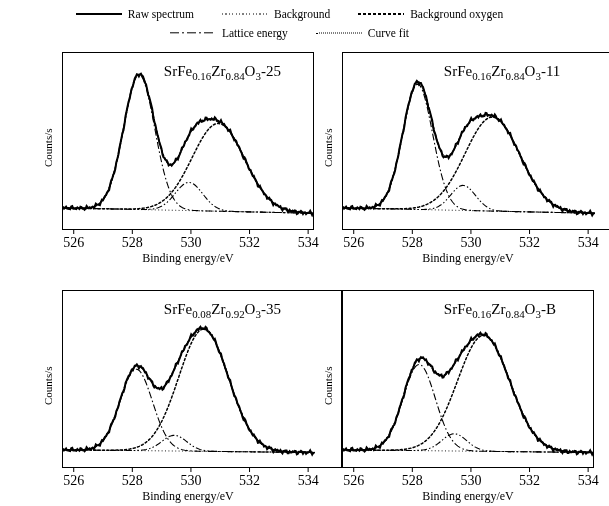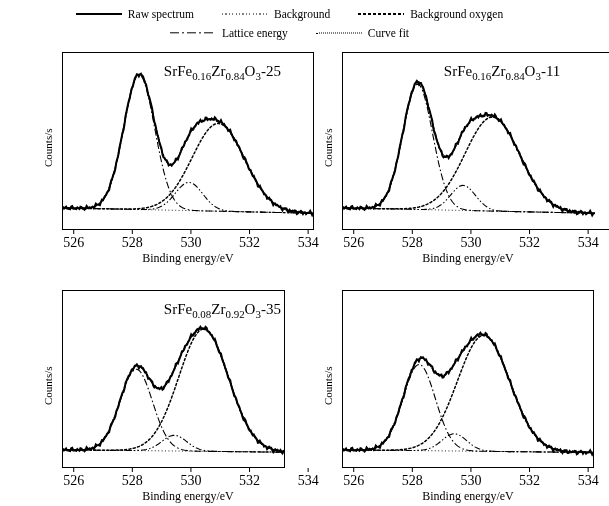--- a/index.html
+++ b/index.html
@@ -189,21 +189,21 @@
           <line x1="11.720930232557441" x2="11.720930232557441" y1="0" y2="4" stroke="#000" stroke-width="1"></line>
           <line x1="70.32558139534798" x2="70.32558139534798" y1="0" y2="4" stroke="#000" stroke-width="1"></line>
           <line x1="128.93023255813853" x2="128.93023255813853" y1="0" y2="4" stroke="#000" stroke-width="1"></line>
           <line x1="187.5348837209291" x2="187.5348837209291" y1="0" y2="4" stroke="#000" stroke-width="1"></line>
           <line x1="246.1395348837196" x2="246.1395348837196" y1="0" y2="4" stroke="#000" stroke-width="1"></line>
         </svg>
         <div class="xlabel" style="left: 32px; width: 252px; top: 199px; text-align: center;">Binding energy/eV</div>
       </div>
       <div class="panel" style="left: 30px; top: 290px; width: 312px; height: 238px;">
         <div class="ylabel" style="left: 12px; top: 115px;">Counts/s</div>
-        <div class="plotbox" style="left: 32px; top: 0px; width: 223px; height: 178px;">
+        <div class="plotbox" style="left: 32px; top: 0px; width: 280px; height: 178px;">
           <svg width="252" height="178" viewBox="0 0 252 178">
             <path d="M0.00 158.81 L3.52 158.85 L7.03 158.89 L10.55 158.92 L14.07 158.96 L17.58 159.00 L21.10 159.04 L24.61 159.07 L28.13 159.11 L31.65 159.15 L35.16 159.19 L38.68 159.23 L42.20 159.26 L45.71 159.30 L49.23 159.34 L52.74 159.38 L56.26 159.41 L59.78 159.45 L63.29 159.49 L66.81 159.53 L70.33 159.56 L73.84 159.60 L77.36 159.64 L80.87 159.68 L84.39 159.71 L87.91 159.75 L91.42 159.79 L94.94 159.83 L98.46 159.86 L101.97 159.90 L105.49 159.94 L109.00 159.98 L112.52 160.01 L116.04 160.05 L119.55 160.09 L123.07 160.13 L126.59 160.16 L130.10 160.20 L133.62 160.24 L137.13 160.28 L140.65 160.32 L144.17 160.35 L147.68 160.39 L151.20 160.43 L154.72 160.47 L158.23 160.50 L161.75 160.54 L165.27 160.58 L168.78 160.62 L172.30 160.65 L175.81 160.69 L179.33 160.73 L182.85 160.77 L186.36 160.80 L189.88 160.84 L193.40 160.88 L196.91 160.92 L200.43 160.95 L203.94 160.99 L207.46 161.03 L210.98 161.07 L214.49 161.10 L218.01 161.14 L221.53 161.18 L225.04 161.22 L228.56 161.26 L232.07 161.29 L235.59 161.33 L239.11 161.37 L242.62 161.41 L246.14 161.44 L249.66 161.48 " fill="none" stroke="#000" stroke-width="0.9" stroke-dasharray="1,2.4"></path>
             <path d="M0.00 158.81 L1.17 158.82 L2.34 158.83 L3.52 158.84 L4.69 158.85 L5.86 158.86 L7.03 158.87 L8.20 158.87 L9.38 158.88 L10.55 158.88 L11.72 158.88 L12.89 158.87 L14.07 158.86 L15.24 158.84 L16.41 158.82 L17.58 158.78 L18.75 158.73 L19.93 158.67 L21.10 158.59 L22.27 158.48 L23.44 158.35 L24.61 158.19 L25.79 157.99 L26.96 157.74 L28.13 157.45 L29.30 157.09 L30.47 156.67 L31.65 156.17 L32.82 155.58 L33.99 154.89 L35.16 154.10 L36.33 153.18 L37.51 152.13 L38.68 150.93 L39.85 149.58 L41.02 148.06 L42.20 146.37 L43.37 144.50 L44.54 142.44 L45.71 140.19 L46.88 137.75 L48.06 135.12 L49.23 132.31 L50.40 129.33 L51.57 126.19 L52.74 122.92 L53.92 119.53 L55.09 116.05 L56.26 112.51 L57.43 108.94 L58.60 105.39 L59.78 101.89 L60.95 98.48 L62.12 95.20 L63.29 92.11 L64.47 89.23 L65.64 86.61 L66.81 84.29 L67.98 82.30 L69.15 80.68 L70.33 79.44 L71.50 78.60 L72.67 78.19 L73.84 78.20 L75.01 78.64 L76.19 79.50 L77.36 80.76 L78.53 82.41 L79.70 84.43 L80.87 86.77 L82.05 89.42 L83.22 92.32 L84.39 95.44 L85.56 98.74 L86.73 102.18 L87.91 105.70 L89.08 109.28 L90.25 112.87 L91.42 116.44 L92.60 119.94 L93.77 123.36 L94.94 126.66 L96.11 129.82 L97.28 132.82 L98.46 135.66 L99.63 138.31 L100.80 140.78 L101.97 143.05 L103.14 145.14 L104.32 147.03 L105.49 148.75 L106.66 150.29 L107.83 151.67 L109.00 152.89 L110.18 153.97 L111.35 154.91 L112.52 155.73 L113.69 156.45 L114.87 157.06 L116.04 157.59 L117.21 158.03 L118.38 158.41 L119.55 158.73 L120.73 159.00 L121.90 159.23 L123.07 159.42 L124.24 159.57 L125.41 159.70 L126.59 159.81 L127.76 159.90 L128.93 159.97 L130.10 160.03 L131.27 160.08 L132.45 160.13 L133.62 160.16 L134.79 160.19 L135.96 160.22 L137.13 160.24 L138.31 160.27 L139.48 160.28 L140.65 160.30 L141.82 160.32 L143.00 160.33 L144.17 160.35 L145.34 160.36 L146.51 160.38 L147.68 160.39 L148.86 160.40 L150.03 160.41 L151.20 160.43 L152.37 160.44 L153.54 160.45 L154.72 160.47 L155.89 160.48 L157.06 160.49 L158.23 160.50 L159.40 160.52 L160.58 160.53 L161.75 160.54 L162.92 160.55 L164.09 160.57 L165.27 160.58 L166.44 160.59 L167.61 160.60 L168.78 160.62 L169.95 160.63 L171.13 160.64 L172.30 160.65 L173.47 160.67 L174.64 160.68 L175.81 160.69 L176.99 160.70 L178.16 160.72 L179.33 160.73 L180.50 160.74 L181.67 160.75 L182.85 160.77 L184.02 160.78 L185.19 160.79 L186.36 160.80 L187.53 160.82 L188.71 160.83 L189.88 160.84 L191.05 160.85 L192.22 160.87 L193.40 160.88 L194.57 160.89 L195.74 160.90 L196.91 160.92 L198.08 160.93 L199.26 160.94 L200.43 160.95 L201.60 160.97 L202.77 160.98 L203.94 160.99 L205.12 161.00 L206.29 161.02 L207.46 161.03 L208.63 161.04 L209.80 161.05 L210.98 161.07 L212.15 161.08 L213.32 161.09 L214.49 161.10 L215.67 161.12 L216.84 161.13 L218.01 161.14 L219.18 161.15 L220.35 161.17 L221.53 161.18 L222.70 161.19 L223.87 161.21 L225.04 161.22 L226.21 161.23 L227.39 161.24 L228.56 161.26 L229.73 161.27 L230.90 161.28 L232.07 161.29 L233.25 161.31 L234.42 161.32 L235.59 161.33 L236.76 161.34 L237.93 161.36 L239.11 161.37 L240.28 161.38 L241.45 161.39 L242.62 161.41 L243.80 161.42 L244.97 161.43 L246.14 161.44 L247.31 161.46 L248.48 161.47 L249.66 161.48 L250.83 161.49 L252.00 161.51 " fill="none" stroke="#000" stroke-width="1.1" stroke-dasharray="7,2.5,1.6,2.5"></path>
             <path d="M0.00 158.81 L1.17 158.82 L2.34 158.84 L3.52 158.85 L4.69 158.86 L5.86 158.87 L7.03 158.89 L8.20 158.90 L9.38 158.91 L10.55 158.92 L11.72 158.94 L12.89 158.95 L14.07 158.96 L15.24 158.97 L16.41 158.99 L17.58 159.00 L18.75 159.01 L19.93 159.02 L21.10 159.04 L22.27 159.05 L23.44 159.06 L24.61 159.07 L25.79 159.09 L26.96 159.10 L28.13 159.11 L29.30 159.12 L30.47 159.14 L31.65 159.15 L32.82 159.16 L33.99 159.18 L35.16 159.19 L36.33 159.20 L37.51 159.21 L38.68 159.23 L39.85 159.24 L41.02 159.25 L42.20 159.26 L43.37 159.28 L44.54 159.29 L45.71 159.30 L46.88 159.31 L48.06 159.33 L49.23 159.34 L50.40 159.35 L51.57 159.36 L52.74 159.38 L53.92 159.39 L55.09 159.40 L56.26 159.41 L57.43 159.42 L58.60 159.44 L59.78 159.45 L60.95 159.46 L62.12 159.47 L63.29 159.48 L64.47 159.49 L65.64 159.49 L66.81 159.50 L67.98 159.50 L69.15 159.50 L70.33 159.50 L71.50 159.48 L72.67 159.46 L73.84 159.43 L75.01 159.39 L76.19 159.34 L77.36 159.26 L78.53 159.17 L79.70 159.05 L80.87 158.90 L82.05 158.71 L83.22 158.48 L84.39 158.22 L85.56 157.90 L86.73 157.52 L87.91 157.10 L89.08 156.61 L90.25 156.06 L91.42 155.44 L92.60 154.77 L93.77 154.04 L94.94 153.26 L96.11 152.44 L97.28 151.58 L98.46 150.71 L99.63 149.82 L100.80 148.95 L101.97 148.11 L103.14 147.31 L104.32 146.57 L105.49 145.92 L106.66 145.36 L107.83 144.91 L109.00 144.59 L110.18 144.39 L111.35 144.34 L112.52 144.42 L113.69 144.64 L114.87 144.99 L116.04 145.46 L117.21 146.05 L118.38 146.73 L119.55 147.49 L120.73 148.31 L121.90 149.18 L123.07 150.08 L124.24 150.98 L125.41 151.88 L126.59 152.76 L127.76 153.61 L128.93 154.42 L130.10 155.17 L131.27 155.87 L132.45 156.51 L133.62 157.08 L134.79 157.60 L135.96 158.05 L137.13 158.45 L138.31 158.79 L139.48 159.09 L140.65 159.34 L141.82 159.55 L143.00 159.72 L144.17 159.87 L145.34 159.99 L146.51 160.09 L147.68 160.17 L148.86 160.24 L150.03 160.29 L151.20 160.34 L152.37 160.37 L153.54 160.40 L154.72 160.43 L155.89 160.45 L157.06 160.47 L158.23 160.49 L159.40 160.51 L160.58 160.52 L161.75 160.54 L162.92 160.55 L164.09 160.56 L165.27 160.58 L166.44 160.59 L167.61 160.60 L168.78 160.62 L169.95 160.63 L171.13 160.64 L172.30 160.65 L173.47 160.67 L174.64 160.68 L175.81 160.69 L176.99 160.70 L178.16 160.72 L179.33 160.73 L180.50 160.74 L181.67 160.75 L182.85 160.77 L184.02 160.78 L185.19 160.79 L186.36 160.80 L187.53 160.82 L188.71 160.83 L189.88 160.84 L191.05 160.85 L192.22 160.87 L193.40 160.88 L194.57 160.89 L195.74 160.90 L196.91 160.92 L198.08 160.93 L199.26 160.94 L200.43 160.95 L201.60 160.97 L202.77 160.98 L203.94 160.99 L205.12 161.00 L206.29 161.02 L207.46 161.03 L208.63 161.04 L209.80 161.05 L210.98 161.07 L212.15 161.08 L213.32 161.09 L214.49 161.10 L215.67 161.12 L216.84 161.13 L218.01 161.14 L219.18 161.15 L220.35 161.17 L221.53 161.18 L222.70 161.19 L223.87 161.21 L225.04 161.22 L226.21 161.23 L227.39 161.24 L228.56 161.26 L229.73 161.27 L230.90 161.28 L232.07 161.29 L233.25 161.31 L234.42 161.32 L235.59 161.33 L236.76 161.34 L237.93 161.36 L239.11 161.37 L240.28 161.38 L241.45 161.39 L242.62 161.41 L243.80 161.42 L244.97 161.43 L246.14 161.44 L247.31 161.46 L248.48 161.47 L249.66 161.48 L250.83 161.49 L252.00 161.51 " fill="none" stroke="#000" stroke-width="1.1" stroke-dasharray="6,2.2,1.5,2.2,1.5,2.2"></path>
             <path d="M0.00 158.81 L1.17 158.82 L2.34 158.84 L3.52 158.85 L4.69 158.86 L5.86 158.87 L7.03 158.89 L8.20 158.90 L9.38 158.91 L10.55 158.92 L11.72 158.94 L12.89 158.95 L14.07 158.96 L15.24 158.97 L16.41 158.99 L17.58 159.00 L18.75 159.01 L19.93 159.02 L21.10 159.04 L22.27 159.05 L23.44 159.06 L24.61 159.07 L25.79 159.08 L26.96 159.10 L28.13 159.11 L29.30 159.12 L30.47 159.13 L31.65 159.14 L32.82 159.15 L33.99 159.16 L35.16 159.17 L36.33 159.18 L37.51 159.19 L38.68 159.20 L39.85 159.20 L41.02 159.21 L42.20 159.21 L43.37 159.22 L44.54 159.22 L45.71 159.22 L46.88 159.21 L48.06 159.20 L49.23 159.19 L50.40 159.18 L51.57 159.16 L52.74 159.14 L53.92 159.11 L55.09 159.07 L56.26 159.02 L57.43 158.97 L58.60 158.90 L59.78 158.83 L60.95 158.74 L62.12 158.63 L63.29 158.51 L64.47 158.37 L65.64 158.21 L66.81 158.03 L67.98 157.82 L69.15 157.58 L70.33 157.31 L71.50 157.00 L72.67 156.66 L73.84 156.27 L75.01 155.84 L76.19 155.36 L77.36 154.82 L78.53 154.23 L79.70 153.57 L80.87 152.85 L82.05 152.05 L83.22 151.18 L84.39 150.22 L85.56 149.18 L86.73 148.05 L87.91 146.82 L89.08 145.49 L90.25 144.06 L91.42 142.52 L92.60 140.86 L93.77 139.09 L94.94 137.21 L96.11 135.21 L97.28 133.08 L98.46 130.84 L99.63 128.47 L100.80 125.99 L101.97 123.39 L103.14 120.67 L104.32 117.84 L105.49 114.91 L106.66 111.87 L107.83 108.75 L109.00 105.54 L110.18 102.26 L111.35 98.91 L112.52 95.51 L113.69 92.07 L114.87 88.61 L116.04 85.13 L117.21 81.66 L118.38 78.21 L119.55 74.79 L120.73 71.43 L121.90 68.13 L123.07 64.93 L124.24 61.83 L125.41 58.85 L126.59 56.02 L127.76 53.34 L128.93 50.84 L130.10 48.52 L131.27 46.41 L132.45 44.51 L133.62 42.84 L134.79 41.41 L135.96 40.23 L137.13 39.31 L138.31 38.65 L139.48 38.26 L140.65 38.14 L141.82 38.28 L143.00 38.70 L144.17 39.39 L145.34 40.34 L146.51 41.54 L147.68 42.99 L148.86 44.69 L150.03 46.61 L151.20 48.75 L152.37 51.09 L153.54 53.62 L154.72 56.32 L155.89 59.18 L157.06 62.18 L158.23 65.31 L159.40 68.53 L160.58 71.85 L161.75 75.24 L162.92 78.68 L164.09 82.16 L165.27 85.66 L166.44 89.16 L167.61 92.65 L168.78 96.11 L169.95 99.54 L171.13 102.91 L172.30 106.22 L173.47 109.45 L174.64 112.60 L175.81 115.66 L176.99 118.62 L178.16 121.47 L179.33 124.21 L180.50 126.84 L181.67 129.35 L182.85 131.74 L184.02 134.01 L185.19 136.16 L186.36 138.19 L187.53 140.10 L188.71 141.89 L189.88 143.57 L191.05 145.13 L192.22 146.59 L193.40 147.95 L194.57 149.20 L195.74 150.36 L196.91 151.43 L198.08 152.41 L199.26 153.31 L200.43 154.13 L201.60 154.88 L202.77 155.56 L203.94 156.18 L205.12 156.74 L206.29 157.25 L207.46 157.70 L208.63 158.11 L209.80 158.48 L210.98 158.81 L212.15 159.11 L213.32 159.37 L214.49 159.61 L215.67 159.82 L216.84 160.00 L218.01 160.17 L219.18 160.31 L220.35 160.44 L221.53 160.56 L222.70 160.66 L223.87 160.75 L225.04 160.83 L226.21 160.90 L227.39 160.96 L228.56 161.02 L229.73 161.07 L230.90 161.11 L232.07 161.15 L233.25 161.18 L234.42 161.22 L235.59 161.25 L236.76 161.27 L237.93 161.30 L239.11 161.32 L240.28 161.34 L241.45 161.36 L242.62 161.38 L243.80 161.40 L244.97 161.41 L246.14 161.43 L247.31 161.44 L248.48 161.46 L249.66 161.47 L250.83 161.49 L252.00 161.50 " fill="none" stroke="#000" stroke-width="1.5" stroke-dasharray="2,2.4" stroke-linecap="round"></path>
             <path d="M0.00 158.81 L1.17 158.82 L2.34 158.83 L3.52 158.84 L4.69 158.85 L5.86 158.86 L7.03 158.87 L8.20 158.87 L9.38 158.88 L10.55 158.88 L11.72 158.88 L12.89 158.87 L14.07 158.86 L15.24 158.84 L16.41 158.82 L17.58 158.78 L18.75 158.73 L19.93 158.67 L21.10 158.59 L22.27 158.48 L23.44 158.35 L24.61 158.19 L25.79 157.99 L26.96 157.74 L28.13 157.44 L29.30 157.09 L30.47 156.66 L31.65 156.16 L32.82 155.57 L33.99 154.88 L35.16 154.08 L36.33 153.16 L37.51 152.10 L38.68 150.90 L39.85 149.54 L41.02 148.02 L42.20 146.32 L43.37 144.44 L44.54 142.37 L45.71 140.10 L46.88 137.64 L48.06 135.00 L49.23 132.17 L50.40 129.16 L51.57 125.99 L52.74 122.68 L53.92 119.25 L55.09 115.71 L56.26 112.12 L57.43 108.49 L58.60 104.85 L59.78 101.26 L60.95 97.75 L62.12 94.36 L63.29 91.12 L64.47 88.09 L65.64 85.29 L66.81 82.77 L67.98 80.55 L69.15 78.65 L70.33 77.11 L71.50 75.94 L72.67 75.13 L73.84 74.71 L75.01 74.65 L76.19 74.94 L77.36 75.57 L78.53 76.51 L79.70 77.72 L80.87 79.17 L82.05 80.80 L83.22 82.58 L84.39 84.45 L85.56 86.37 L86.73 88.27 L87.91 90.11 L89.08 91.85 L90.25 93.43 L91.42 94.82 L92.60 95.97 L93.77 96.86 L94.94 97.47 L96.11 97.78 L97.28 97.78 L98.46 97.47 L99.63 96.85 L100.80 95.94 L101.97 94.74 L103.14 93.29 L104.32 91.60 L105.49 89.70 L106.66 87.62 L107.83 85.40 L109.00 83.07 L110.18 80.64 L111.35 78.16 L112.52 75.64 L113.69 73.10 L114.87 70.58 L116.04 68.08 L117.21 65.61 L118.38 63.19 L119.55 60.83 L120.73 58.54 L121.90 56.31 L123.07 54.17 L124.24 52.11 L125.41 50.13 L126.59 48.26 L127.76 46.50 L128.93 44.84 L130.10 43.32 L131.27 41.93 L132.45 40.69 L133.62 39.61 L134.79 38.70 L135.96 37.98 L137.13 37.45 L138.31 37.13 L139.48 37.02 L140.65 37.14 L141.82 37.49 L143.00 38.08 L144.17 38.90 L145.34 39.96 L146.51 41.25 L147.68 42.77 L148.86 44.52 L150.03 46.48 L151.20 48.65 L152.37 51.02 L153.54 53.57 L154.72 56.28 L155.89 59.15 L157.06 62.16 L158.23 65.29 L159.40 68.53 L160.58 71.85 L161.75 75.24 L162.92 78.68 L164.09 82.16 L165.27 85.66 L166.44 89.16 L167.61 92.65 L168.78 96.11 L169.95 99.54 L171.13 102.91 L172.30 106.22 L173.47 109.45 L174.64 112.60 L175.81 115.66 L176.99 118.62 L178.16 121.47 L179.33 124.21 L180.50 126.84 L181.67 129.35 L182.85 131.74 L184.02 134.01 L185.19 136.16 L186.36 138.19 L187.53 140.10 L188.71 141.89 L189.88 143.57 L191.05 145.13 L192.22 146.59 L193.40 147.95 L194.57 149.20 L195.74 150.36 L196.91 151.43 L198.08 152.41 L199.26 153.31 L200.43 154.13 L201.60 154.88 L202.77 155.56 L203.94 156.18 L205.12 156.74 L206.29 157.25 L207.46 157.70 L208.63 158.11 L209.80 158.48 L210.98 158.81 L212.15 159.11 L213.32 159.37 L214.49 159.61 L215.67 159.82 L216.84 160.00 L218.01 160.17 L219.18 160.31 L220.35 160.44 L221.53 160.56 L222.70 160.66 L223.87 160.75 L225.04 160.83 L226.21 160.90 L227.39 160.96 L228.56 161.02 L229.73 161.07 L230.90 161.11 L232.07 161.15 L233.25 161.18 L234.42 161.22 L235.59 161.25 L236.76 161.27 L237.93 161.30 L239.11 161.32 L240.28 161.34 L241.45 161.36 L242.62 161.38 L243.80 161.40 L244.97 161.41 L246.14 161.43 L247.31 161.44 L248.48 161.46 L249.66 161.47 L250.83 161.49 L252.00 161.50 " fill="none" stroke="#000" stroke-width="1.5" stroke-dasharray="1.8,2.2" stroke-linecap="round"></path>
             <path d="M0.00 157.48 L1.03 159.51 L2.05 158.61 L3.08 157.50 L4.10 159.39 L5.13 159.60 L6.15 159.76 L7.18 160.11 L8.20 157.25 L9.23 156.84 L10.26 159.44 L11.28 159.32 L12.31 159.45 L13.33 159.80 L14.36 158.11 L15.38 158.94 L16.41 159.70 L17.43 157.25 L18.46 157.55 L19.49 159.22 L20.51 159.19 L21.54 160.31 L22.56 159.18 L23.59 156.24 L24.61 157.41 L25.64 158.42 L26.67 157.42 L27.69 158.20 L28.72 157.57 L29.74 156.66 L30.77 158.06 L31.79 156.23 L32.82 153.43 L33.84 154.26 L34.87 154.33 L35.90 154.29 L36.92 154.71 L37.95 151.40 L38.97 149.14 L40.00 149.75 L41.02 147.69 L42.05 145.85 L43.07 145.26 L44.10 142.79 L45.13 142.17 L46.15 141.26 L47.18 136.13 L48.20 132.89 L49.23 131.68 L50.25 129.09 L51.28 128.00 L52.30 125.35 L53.33 120.06 L54.36 117.96 L55.38 115.60 L56.41 110.66 L57.43 107.85 L58.46 104.84 L59.48 101.70 L60.51 101.18 L61.53 97.54 L62.56 91.79 L63.59 89.49 L64.61 87.04 L65.64 84.80 L66.66 84.35 L67.69 81.17 L68.71 78.70 L69.74 79.28 L70.77 77.08 L71.79 74.61 L72.82 74.38 L73.84 73.36 L74.87 74.86 L75.89 77.35 L76.92 75.68 L77.94 75.14 L78.97 76.83 L80.00 77.13 L81.02 79.28 L82.05 81.35 L83.07 81.29 L84.10 84.47 L85.12 87.67 L86.15 87.30 L87.17 88.29 L88.20 89.44 L89.23 90.42 L90.25 94.57 L91.28 96.39 L92.30 95.27 L93.33 96.72 L94.35 97.36 L95.38 96.88 L96.40 98.05 L97.43 96.93 L98.46 96.16 L99.48 98.60 L100.51 97.86 L101.53 95.14 L102.56 93.79 L103.58 91.02 L104.61 90.10 L105.63 90.91 L106.66 87.87 L107.69 85.27 L108.71 84.68 L109.74 81.70 L110.76 79.36 L111.79 77.15 L112.81 72.91 L113.84 72.19 L114.87 72.61 L115.89 69.27 L116.92 66.56 L117.94 63.87 L118.97 60.30 L119.99 60.01 L121.02 58.72 L122.04 54.98 L123.07 54.38 L124.10 53.61 L125.12 50.97 L126.15 49.64 L127.17 46.37 L128.20 43.43 L129.22 44.87 L130.25 44.54 L131.27 42.29 L132.30 41.63 L133.33 39.38 L134.35 38.13 L135.38 39.12 L136.40 37.06 L137.43 35.85 L138.45 37.91 L139.48 38.02 L140.50 38.09 L141.53 38.24 L142.56 35.90 L143.58 36.83 L144.61 40.16 L145.63 40.51 L146.66 41.74 L147.68 43.56 L148.71 43.78 L149.73 46.47 L150.76 48.44 L151.79 47.83 L152.81 50.88 L153.84 55.05 L154.86 57.38 L155.89 60.78 L156.91 62.04 L157.94 62.44 L158.97 67.03 L159.99 70.63 L161.02 72.45 L162.04 76.53 L163.07 79.43 L164.09 82.30 L165.12 86.87 L166.14 87.94 L167.17 89.00 L168.20 93.95 L169.22 97.70 L170.25 101.24 L171.27 105.05 L172.30 105.62 L173.32 107.97 L174.35 112.55 L175.37 113.99 L176.40 116.19 L177.43 119.91 L178.45 122.03 L179.48 125.87 L180.50 128.68 L181.53 127.69 L182.55 129.48 L183.58 132.99 L184.60 134.83 L185.63 138.05 L186.66 139.65 L187.68 139.40 L188.71 142.41 L189.73 144.20 L190.76 143.44 L191.78 145.22 L192.81 146.83 L193.83 148.39 L194.86 151.81 L195.89 151.52 L196.91 149.85 L197.94 151.70 L198.96 152.65 L199.99 153.42 L201.01 155.50 L202.04 154.90 L203.07 155.43 L204.09 158.07 L205.12 156.98 L206.14 155.79 L207.17 156.79 L208.19 156.83 L209.22 158.96 L210.24 160.97 L211.27 158.77 L212.30 158.33 L213.32 159.58 L214.35 158.81 L215.37 159.60 L216.40 160.07 L217.42 159.00 L218.45 161.23 L219.47 162.46 L220.50 160.09 L221.53 159.66 L222.55 159.53 L223.58 159.48 L224.60 162.18 L225.63 162.17 L226.65 160.21 L227.68 161.40 L228.70 161.42 L229.73 160.38 L230.76 161.06 L231.78 159.96 L232.81 160.18 L233.83 163.28 L234.86 162.70 L235.88 160.85 L236.91 160.90 L237.93 159.81 L238.96 160.70 L239.99 162.70 L241.01 161.10 L242.04 160.99 L243.06 162.74 L244.09 161.69 L245.11 161.27 L246.14 160.95 L247.17 159.27 L248.19 161.38 L249.22 163.64 L250.24 162.03 L251.27 161.61 " fill="none" stroke="#000" stroke-width="2"></path>
           </svg>
           <div class="panel-title" style="left: 100.8px; top: 10px;">SrFe<sub>0.08</sub>Zr<sub>0.92</sub>O<sub>3</sub>-35</div>
         </div>
@@ -227,20 +227,21 @@
         <div class="ylabel" style="left: 12px; top: 115px;">Counts/s</div>
         <div class="plotbox" style="left: 32px; top: 0px; width: 252px; height: 178px;">
           <svg width="252" height="178" viewBox="0 0 252 178">
             <path d="M0.00 158.81 L3.52 158.85 L7.03 158.89 L10.55 158.92 L14.07 158.96 L17.58 159.00 L21.10 159.04 L24.61 159.07 L28.13 159.11 L31.65 159.15 L35.16 159.19 L38.68 159.23 L42.20 159.26 L45.71 159.30 L49.23 159.34 L52.74 159.38 L56.26 159.41 L59.78 159.45 L63.29 159.49 L66.81 159.53 L70.33 159.56 L73.84 159.60 L77.36 159.64 L80.87 159.68 L84.39 159.71 L87.91 159.75 L91.42 159.79 L94.94 159.83 L98.46 159.86 L101.97 159.90 L105.49 159.94 L109.00 159.98 L112.52 160.01 L116.04 160.05 L119.55 160.09 L123.07 160.13 L126.59 160.16 L130.10 160.20 L133.62 160.24 L137.13 160.28 L140.65 160.32 L144.17 160.35 L147.68 160.39 L151.20 160.43 L154.72 160.47 L158.23 160.50 L161.75 160.54 L165.27 160.58 L168.78 160.62 L172.30 160.65 L175.81 160.69 L179.33 160.73 L182.85 160.77 L186.36 160.80 L189.88 160.84 L193.40 160.88 L196.91 160.92 L200.43 160.95 L203.94 160.99 L207.46 161.03 L210.98 161.07 L214.49 161.10 L218.01 161.14 L221.53 161.18 L225.04 161.22 L228.56 161.26 L232.07 161.29 L235.59 161.33 L239.11 161.37 L242.62 161.41 L246.14 161.44 L249.66 161.48 " fill="none" stroke="#000" stroke-width="0.9" stroke-dasharray="1,2.4"></path>
             <path d="M0.00 158.81 L1.17 158.82 L2.34 158.83 L3.52 158.85 L4.69 158.86 L5.86 158.87 L7.03 158.88 L8.20 158.89 L9.38 158.89 L10.55 158.90 L11.72 158.91 L12.89 158.91 L14.07 158.91 L15.24 158.90 L16.41 158.89 L17.58 158.88 L18.75 158.85 L19.93 158.82 L21.10 158.78 L22.27 158.72 L23.44 158.64 L24.61 158.54 L25.79 158.42 L26.96 158.26 L28.13 158.07 L29.30 157.83 L30.47 157.55 L31.65 157.20 L32.82 156.79 L33.99 156.31 L35.16 155.73 L36.33 155.06 L37.51 154.27 L38.68 153.36 L39.85 152.32 L41.02 151.14 L42.20 149.79 L43.37 148.27 L44.54 146.58 L45.71 144.69 L46.88 142.61 L48.06 140.33 L49.23 137.85 L50.40 135.17 L51.57 132.29 L52.74 129.23 L53.92 125.99 L55.09 122.60 L56.26 119.07 L57.43 115.43 L58.60 111.71 L59.78 107.95 L60.95 104.18 L62.12 100.44 L63.29 96.78 L64.47 93.24 L65.64 89.86 L66.81 86.70 L67.98 83.78 L69.15 81.17 L70.33 78.88 L71.50 76.97 L72.67 75.45 L73.84 74.35 L75.01 73.69 L76.19 73.47 L77.36 73.71 L78.53 74.40 L79.70 75.52 L80.87 77.07 L82.05 79.01 L83.22 81.32 L84.39 83.96 L85.56 86.90 L86.73 90.09 L87.91 93.49 L89.08 97.06 L90.25 100.74 L91.42 104.50 L92.60 108.30 L93.77 112.09 L94.94 115.83 L96.11 119.49 L97.28 123.05 L98.46 126.47 L99.63 129.73 L100.80 132.82 L101.97 135.72 L103.14 138.43 L104.32 140.93 L105.49 143.24 L106.66 145.34 L107.83 147.25 L109.00 148.97 L110.18 150.52 L111.35 151.89 L112.52 153.10 L113.69 154.17 L114.87 155.10 L116.04 155.91 L117.21 156.61 L118.38 157.21 L119.55 157.72 L120.73 158.16 L121.90 158.52 L123.07 158.84 L124.24 159.10 L125.41 159.31 L126.59 159.49 L127.76 159.64 L128.93 159.77 L130.10 159.87 L131.27 159.95 L132.45 160.02 L133.62 160.08 L134.79 160.13 L135.96 160.17 L137.13 160.21 L138.31 160.24 L139.48 160.26 L140.65 160.28 L141.82 160.30 L143.00 160.32 L144.17 160.34 L145.34 160.36 L146.51 160.37 L147.68 160.39 L148.86 160.40 L150.03 160.41 L151.20 160.43 L152.37 160.44 L153.54 160.45 L154.72 160.47 L155.89 160.48 L157.06 160.49 L158.23 160.50 L159.40 160.52 L160.58 160.53 L161.75 160.54 L162.92 160.55 L164.09 160.57 L165.27 160.58 L166.44 160.59 L167.61 160.60 L168.78 160.62 L169.95 160.63 L171.13 160.64 L172.30 160.65 L173.47 160.67 L174.64 160.68 L175.81 160.69 L176.99 160.70 L178.16 160.72 L179.33 160.73 L180.50 160.74 L181.67 160.75 L182.85 160.77 L184.02 160.78 L185.19 160.79 L186.36 160.80 L187.53 160.82 L188.71 160.83 L189.88 160.84 L191.05 160.85 L192.22 160.87 L193.40 160.88 L194.57 160.89 L195.74 160.90 L196.91 160.92 L198.08 160.93 L199.26 160.94 L200.43 160.95 L201.60 160.97 L202.77 160.98 L203.94 160.99 L205.12 161.00 L206.29 161.02 L207.46 161.03 L208.63 161.04 L209.80 161.05 L210.98 161.07 L212.15 161.08 L213.32 161.09 L214.49 161.10 L215.67 161.12 L216.84 161.13 L218.01 161.14 L219.18 161.15 L220.35 161.17 L221.53 161.18 L222.70 161.19 L223.87 161.21 L225.04 161.22 L226.21 161.23 L227.39 161.24 L228.56 161.26 L229.73 161.27 L230.90 161.28 L232.07 161.29 L233.25 161.31 L234.42 161.32 L235.59 161.33 L236.76 161.34 L237.93 161.36 L239.11 161.37 L240.28 161.38 L241.45 161.39 L242.62 161.41 L243.80 161.42 L244.97 161.43 L246.14 161.44 L247.31 161.46 L248.48 161.47 L249.66 161.48 L250.83 161.49 L252.00 161.51 " fill="none" stroke="#000" stroke-width="1.1" stroke-dasharray="7,2.5,1.6,2.5"></path>
             <path d="M0.00 158.81 L1.17 158.82 L2.34 158.84 L3.52 158.85 L4.69 158.86 L5.86 158.87 L7.03 158.89 L8.20 158.90 L9.38 158.91 L10.55 158.92 L11.72 158.94 L12.89 158.95 L14.07 158.96 L15.24 158.97 L16.41 158.99 L17.58 159.00 L18.75 159.01 L19.93 159.02 L21.10 159.04 L22.27 159.05 L23.44 159.06 L24.61 159.07 L25.79 159.09 L26.96 159.10 L28.13 159.11 L29.30 159.12 L30.47 159.14 L31.65 159.15 L32.82 159.16 L33.99 159.18 L35.16 159.19 L36.33 159.20 L37.51 159.21 L38.68 159.23 L39.85 159.24 L41.02 159.25 L42.20 159.26 L43.37 159.28 L44.54 159.29 L45.71 159.30 L46.88 159.31 L48.06 159.33 L49.23 159.34 L50.40 159.35 L51.57 159.36 L52.74 159.38 L53.92 159.39 L55.09 159.40 L56.26 159.41 L57.43 159.42 L58.60 159.44 L59.78 159.45 L60.95 159.46 L62.12 159.47 L63.29 159.48 L64.47 159.49 L65.64 159.49 L66.81 159.50 L67.98 159.50 L69.15 159.50 L70.33 159.49 L71.50 159.47 L72.67 159.45 L73.84 159.42 L75.01 159.37 L76.19 159.31 L77.36 159.23 L78.53 159.12 L79.70 158.98 L80.87 158.82 L82.05 158.61 L83.22 158.36 L84.39 158.07 L85.56 157.71 L86.73 157.30 L87.91 156.83 L89.08 156.29 L90.25 155.68 L91.42 155.01 L92.60 154.27 L93.77 153.46 L94.94 152.60 L96.11 151.70 L97.28 150.76 L98.46 149.79 L99.63 148.82 L100.80 147.86 L101.97 146.93 L103.14 146.05 L104.32 145.24 L105.49 144.52 L106.66 143.90 L107.83 143.41 L109.00 143.05 L110.18 142.84 L111.35 142.77 L112.52 142.86 L113.69 143.10 L114.87 143.48 L116.04 144.00 L117.21 144.64 L118.38 145.39 L119.55 146.23 L120.73 147.13 L121.90 148.09 L123.07 149.07 L124.24 150.07 L125.41 151.06 L126.59 152.02 L127.76 152.95 L128.93 153.84 L130.10 154.67 L131.27 155.43 L132.45 156.13 L133.62 156.77 L134.79 157.33 L135.96 157.83 L137.13 158.26 L138.31 158.64 L139.48 158.96 L140.65 159.24 L141.82 159.47 L143.00 159.66 L144.17 159.82 L145.34 159.95 L146.51 160.06 L147.68 160.15 L148.86 160.22 L150.03 160.28 L151.20 160.33 L152.37 160.37 L153.54 160.40 L154.72 160.43 L155.89 160.45 L157.06 160.47 L158.23 160.49 L159.40 160.51 L160.58 160.52 L161.75 160.54 L162.92 160.55 L164.09 160.56 L165.27 160.58 L166.44 160.59 L167.61 160.60 L168.78 160.62 L169.95 160.63 L171.13 160.64 L172.30 160.65 L173.47 160.67 L174.64 160.68 L175.81 160.69 L176.99 160.70 L178.16 160.72 L179.33 160.73 L180.50 160.74 L181.67 160.75 L182.85 160.77 L184.02 160.78 L185.19 160.79 L186.36 160.80 L187.53 160.82 L188.71 160.83 L189.88 160.84 L191.05 160.85 L192.22 160.87 L193.40 160.88 L194.57 160.89 L195.74 160.90 L196.91 160.92 L198.08 160.93 L199.26 160.94 L200.43 160.95 L201.60 160.97 L202.77 160.98 L203.94 160.99 L205.12 161.00 L206.29 161.02 L207.46 161.03 L208.63 161.04 L209.80 161.05 L210.98 161.07 L212.15 161.08 L213.32 161.09 L214.49 161.10 L215.67 161.12 L216.84 161.13 L218.01 161.14 L219.18 161.15 L220.35 161.17 L221.53 161.18 L222.70 161.19 L223.87 161.21 L225.04 161.22 L226.21 161.23 L227.39 161.24 L228.56 161.26 L229.73 161.27 L230.90 161.28 L232.07 161.29 L233.25 161.31 L234.42 161.32 L235.59 161.33 L236.76 161.34 L237.93 161.36 L239.11 161.37 L240.28 161.38 L241.45 161.39 L242.62 161.41 L243.80 161.42 L244.97 161.43 L246.14 161.44 L247.31 161.46 L248.48 161.47 L249.66 161.48 L250.83 161.49 L252.00 161.51 " fill="none" stroke="#000" stroke-width="1.1" stroke-dasharray="6,2.2,1.5,2.2,1.5,2.2"></path>
             <path d="M0.00 158.81 L1.17 158.82 L2.34 158.84 L3.52 158.85 L4.69 158.86 L5.86 158.87 L7.03 158.89 L8.20 158.90 L9.38 158.91 L10.55 158.92 L11.72 158.94 L12.89 158.95 L14.07 158.96 L15.24 158.97 L16.41 158.99 L17.58 159.00 L18.75 159.01 L19.93 159.02 L21.10 159.03 L22.27 159.05 L23.44 159.06 L24.61 159.07 L25.79 159.08 L26.96 159.09 L28.13 159.10 L29.30 159.11 L30.47 159.12 L31.65 159.13 L32.82 159.14 L33.99 159.15 L35.16 159.15 L36.33 159.16 L37.51 159.16 L38.68 159.17 L39.85 159.17 L41.02 159.17 L42.20 159.17 L43.37 159.16 L44.54 159.15 L45.71 159.14 L46.88 159.13 L48.06 159.11 L49.23 159.08 L50.40 159.05 L51.57 159.02 L52.74 158.97 L53.92 158.92 L55.09 158.86 L56.26 158.78 L57.43 158.70 L58.60 158.60 L59.78 158.49 L60.95 158.36 L62.12 158.21 L63.29 158.04 L64.47 157.85 L65.64 157.63 L66.81 157.39 L67.98 157.11 L69.15 156.81 L70.33 156.46 L71.50 156.08 L72.67 155.66 L73.84 155.19 L75.01 154.67 L76.19 154.10 L77.36 153.47 L78.53 152.78 L79.70 152.03 L80.87 151.21 L82.05 150.31 L83.22 149.34 L84.39 148.30 L85.56 147.16 L86.73 145.94 L87.91 144.63 L89.08 143.23 L90.25 141.73 L91.42 140.13 L92.60 138.43 L93.77 136.63 L94.94 134.73 L96.11 132.72 L97.28 130.61 L98.46 128.39 L99.63 126.07 L100.80 123.65 L101.97 121.14 L103.14 118.53 L104.32 115.84 L105.49 113.06 L106.66 110.21 L107.83 107.29 L109.00 104.30 L110.18 101.27 L111.35 98.19 L112.52 95.08 L113.69 91.94 L114.87 88.80 L116.04 85.67 L117.21 82.55 L118.38 79.46 L119.55 76.42 L120.73 73.43 L121.90 70.52 L123.07 67.69 L124.24 64.97 L125.41 62.36 L126.59 59.88 L127.76 57.55 L128.93 55.37 L130.10 53.36 L131.27 51.53 L132.45 49.89 L133.62 48.45 L134.79 47.22 L135.96 46.20 L137.13 45.41 L138.31 44.84 L139.48 44.51 L140.65 44.40 L141.82 44.53 L143.00 44.89 L144.17 45.48 L145.34 46.30 L146.51 47.34 L147.68 48.60 L148.86 50.06 L150.03 51.73 L151.20 53.58 L152.37 55.62 L153.54 57.82 L154.72 60.18 L155.89 62.69 L157.06 65.32 L158.23 68.07 L159.40 70.92 L160.58 73.86 L161.75 76.87 L162.92 79.94 L164.09 83.05 L165.27 86.19 L166.44 89.36 L167.61 92.52 L168.78 95.68 L169.95 98.81 L171.13 101.92 L172.30 104.98 L173.47 107.99 L174.64 110.94 L175.81 113.81 L176.99 116.62 L178.16 119.34 L179.33 121.97 L180.50 124.51 L181.67 126.95 L182.85 129.29 L184.02 131.53 L185.19 133.67 L186.36 135.70 L187.53 137.63 L188.71 139.46 L189.88 141.18 L191.05 142.81 L192.22 144.33 L193.40 145.76 L194.57 147.10 L195.74 148.34 L196.91 149.50 L198.08 150.57 L199.26 151.57 L200.43 152.48 L201.60 153.33 L202.77 154.11 L203.94 154.82 L205.12 155.48 L206.29 156.07 L207.46 156.62 L208.63 157.11 L209.80 157.56 L210.98 157.97 L212.15 158.33 L213.32 158.67 L214.49 158.97 L215.67 159.23 L216.84 159.48 L218.01 159.69 L219.18 159.89 L220.35 160.06 L221.53 160.22 L222.70 160.35 L223.87 160.48 L225.04 160.59 L226.21 160.69 L227.39 160.77 L228.56 160.85 L229.73 160.92 L230.90 160.98 L232.07 161.04 L233.25 161.09 L234.42 161.13 L235.59 161.17 L236.76 161.21 L237.93 161.24 L239.11 161.27 L240.28 161.30 L241.45 161.32 L242.62 161.35 L243.80 161.37 L244.97 161.39 L246.14 161.41 L247.31 161.43 L248.48 161.44 L249.66 161.46 L250.83 161.48 L252.00 161.49 " fill="none" stroke="#000" stroke-width="1.5" stroke-dasharray="2,2.4" stroke-linecap="round"></path>
             <path d="M0.00 158.81 L1.17 158.82 L2.34 158.83 L3.52 158.85 L4.69 158.86 L5.86 158.87 L7.03 158.88 L8.20 158.89 L9.38 158.89 L10.55 158.90 L11.72 158.91 L12.89 158.91 L14.07 158.91 L15.24 158.90 L16.41 158.89 L17.58 158.88 L18.75 158.85 L19.93 158.82 L21.10 158.77 L22.27 158.71 L23.44 158.63 L24.61 158.53 L25.79 158.41 L26.96 158.25 L28.13 158.06 L29.30 157.82 L30.47 157.53 L31.65 157.18 L32.82 156.77 L33.99 156.28 L35.16 155.70 L36.33 155.02 L37.51 154.22 L38.68 153.31 L39.85 152.26 L41.02 151.05 L42.20 149.69 L43.37 148.16 L44.54 146.44 L45.71 144.53 L46.88 142.42 L48.06 140.11 L49.23 137.59 L50.40 134.87 L51.57 131.94 L52.74 128.82 L53.92 125.52 L55.09 122.05 L56.26 118.43 L57.43 114.70 L58.60 110.87 L59.78 106.98 L60.95 103.07 L62.12 99.17 L63.29 95.32 L64.47 91.57 L65.64 87.96 L66.81 84.53 L67.98 81.32 L69.15 78.37 L70.33 75.71 L71.50 73.37 L72.67 71.38 L73.84 69.75 L75.01 68.50 L76.19 67.63 L77.36 67.13 L78.53 67.00 L79.70 67.21 L80.87 67.74 L82.05 68.56 L83.22 69.62 L84.39 70.89 L85.56 72.32 L86.73 73.86 L87.91 75.45 L89.08 77.05 L90.25 78.60 L91.42 80.07 L92.60 81.40 L93.77 82.55 L94.94 83.51 L96.11 84.23 L97.28 84.70 L98.46 84.92 L99.63 84.87 L100.80 84.55 L101.97 83.99 L103.14 83.18 L104.32 82.16 L105.49 80.94 L106.66 79.55 L107.83 78.02 L109.00 76.37 L110.18 74.64 L111.35 72.84 L112.52 71.01 L113.69 69.16 L114.87 67.31 L116.04 65.47 L117.21 63.67 L118.38 61.90 L119.55 60.18 L120.73 58.51 L121.90 56.90 L123.07 55.34 L124.24 53.85 L125.41 52.42 L126.59 51.07 L127.76 49.79 L128.93 48.59 L130.10 47.49 L131.27 46.49 L132.45 45.59 L133.62 44.82 L134.79 44.17 L135.96 43.67 L137.13 43.32 L138.31 43.14 L139.48 43.13 L140.65 43.29 L141.82 43.65 L143.00 44.20 L144.17 44.94 L145.34 45.88 L146.51 47.02 L147.68 48.35 L148.86 49.88 L150.03 51.59 L151.20 53.48 L152.37 55.54 L153.54 57.77 L154.72 60.14 L155.89 62.66 L157.06 65.30 L158.23 68.05 L159.40 70.91 L160.58 73.85 L161.75 76.86 L162.92 79.93 L164.09 83.05 L165.27 86.19 L166.44 89.36 L167.61 92.52 L168.78 95.68 L169.95 98.81 L171.13 101.92 L172.30 104.98 L173.47 107.99 L174.64 110.94 L175.81 113.81 L176.99 116.62 L178.16 119.34 L179.33 121.97 L180.50 124.51 L181.67 126.95 L182.85 129.29 L184.02 131.53 L185.19 133.67 L186.36 135.70 L187.53 137.63 L188.71 139.46 L189.88 141.18 L191.05 142.81 L192.22 144.33 L193.40 145.76 L194.57 147.10 L195.74 148.34 L196.91 149.50 L198.08 150.57 L199.26 151.57 L200.43 152.48 L201.60 153.33 L202.77 154.11 L203.94 154.82 L205.12 155.48 L206.29 156.07 L207.46 156.62 L208.63 157.11 L209.80 157.56 L210.98 157.97 L212.15 158.33 L213.32 158.67 L214.49 158.97 L215.67 159.23 L216.84 159.48 L218.01 159.69 L219.18 159.89 L220.35 160.06 L221.53 160.22 L222.70 160.35 L223.87 160.48 L225.04 160.59 L226.21 160.69 L227.39 160.77 L228.56 160.85 L229.73 160.92 L230.90 160.98 L232.07 161.04 L233.25 161.09 L234.42 161.13 L235.59 161.17 L236.76 161.21 L237.93 161.24 L239.11 161.27 L240.28 161.30 L241.45 161.32 L242.62 161.35 L243.80 161.37 L244.97 161.39 L246.14 161.41 L247.31 161.43 L248.48 161.44 L249.66 161.46 L250.83 161.48 L252.00 161.49 " fill="none" stroke="#000" stroke-width="1.5" stroke-dasharray="1.8,2.2" stroke-linecap="round"></path>
             <path d="M0.00 157.48 L1.03 159.51 L2.05 158.62 L3.08 157.50 L4.10 159.39 L5.13 159.61 L6.15 159.77 L7.18 160.12 L8.20 157.26 L9.23 156.86 L10.26 159.46 L11.28 159.35 L12.31 159.48 L13.33 159.84 L14.36 158.16 L15.38 159.00 L16.41 159.77 L17.43 157.34 L18.46 157.67 L19.49 159.36 L20.51 159.35 L21.54 160.51 L22.56 159.43 L23.59 156.53 L24.61 157.76 L25.64 158.83 L26.67 157.91 L27.69 158.77 L28.72 158.25 L29.74 157.44 L30.77 158.96 L31.79 157.28 L32.82 154.63 L33.84 155.63 L34.87 155.88 L35.90 156.05 L36.92 156.70 L37.95 153.63 L38.97 151.62 L40.00 152.50 L41.02 150.72 L42.05 149.18 L43.07 148.89 L44.10 146.74 L45.13 146.42 L46.15 145.82 L47.18 140.99 L48.20 138.05 L49.23 137.11 L50.25 134.76 L51.28 133.90 L52.30 131.43 L53.33 126.27 L54.36 124.26 L55.38 121.94 L56.41 116.97 L57.43 114.07 L58.46 110.88 L59.48 107.50 L60.51 106.66 L61.53 102.61 L62.56 96.39 L63.59 93.52 L64.61 90.42 L65.64 87.47 L66.66 86.23 L67.69 82.19 L68.71 78.82 L69.74 78.44 L70.77 75.24 L71.79 71.74 L72.82 70.47 L73.84 68.41 L74.87 68.86 L75.89 70.33 L76.92 67.65 L77.94 66.15 L78.97 66.93 L80.00 66.38 L81.02 67.75 L82.05 69.11 L83.07 68.42 L84.10 71.05 L85.12 73.79 L86.15 73.05 L87.17 73.77 L88.20 74.73 L89.23 75.61 L90.25 79.74 L91.28 81.63 L92.30 80.64 L93.33 82.30 L94.35 83.21 L95.38 83.06 L96.40 84.61 L97.43 83.91 L98.46 83.60 L99.48 86.54 L100.51 86.32 L101.53 84.15 L102.56 83.36 L103.58 81.16 L104.61 80.83 L105.63 82.24 L106.66 79.79 L107.69 77.79 L108.71 77.81 L109.74 75.44 L110.76 73.70 L111.79 72.09 L112.81 68.45 L113.84 68.33 L114.87 69.34 L115.89 66.59 L116.92 64.46 L117.94 62.34 L118.97 59.33 L119.99 59.60 L121.02 58.85 L122.04 55.64 L123.07 55.56 L124.10 55.29 L125.12 53.13 L126.15 52.26 L127.17 49.42 L128.20 46.90 L129.22 48.73 L130.25 48.76 L131.27 46.85 L132.30 46.49 L133.33 44.52 L134.35 43.51 L135.38 44.71 L136.40 42.83 L137.43 41.77 L138.45 43.94 L139.48 44.12 L140.50 44.23 L141.53 44.40 L142.56 42.04 L143.58 42.91 L144.61 46.16 L145.63 46.40 L146.66 47.49 L147.68 49.14 L148.71 49.17 L149.73 51.65 L150.76 53.38 L151.79 52.51 L152.81 55.28 L153.84 59.17 L154.86 61.20 L155.89 64.29 L156.91 65.22 L157.94 65.30 L158.97 69.55 L159.99 72.82 L161.02 74.31 L162.04 78.06 L163.07 80.63 L164.09 83.19 L165.12 87.45 L166.14 88.22 L167.17 88.99 L168.20 93.67 L169.22 97.15 L170.25 100.45 L171.27 104.02 L172.30 104.38 L173.32 106.53 L174.35 110.94 L175.37 112.21 L176.40 114.27 L177.43 117.86 L178.45 119.86 L179.48 123.61 L180.50 126.35 L181.53 125.29 L182.55 127.04 L183.58 130.52 L184.60 132.35 L185.63 135.56 L186.66 137.17 L187.68 136.94 L188.71 139.98 L189.73 141.81 L190.76 141.10 L191.78 142.94 L192.81 144.61 L193.83 146.23 L194.86 149.73 L195.89 149.52 L196.91 147.92 L197.94 149.86 L198.96 150.89 L199.99 151.74 L201.01 153.91 L202.04 153.39 L203.07 154.01 L204.09 156.72 L205.12 155.72 L206.14 154.61 L207.17 155.68 L208.19 155.80 L209.22 158.00 L210.24 160.08 L211.27 157.95 L212.30 157.56 L213.32 158.87 L214.35 158.16 L215.37 159.00 L216.40 159.52 L217.42 158.50 L218.45 160.78 L219.47 162.05 L220.50 159.72 L221.53 159.32 L222.55 159.22 L223.58 159.20 L224.60 161.92 L225.63 161.94 L226.65 160.01 L227.68 161.22 L228.70 161.26 L229.73 160.23 L230.76 160.93 L231.78 159.85 L232.81 160.08 L233.83 163.19 L234.86 162.62 L235.88 160.78 L236.91 160.84 L237.93 159.76 L238.96 160.65 L239.99 162.65 L241.01 161.06 L242.04 160.96 L243.06 162.71 L244.09 161.66 L245.11 161.25 L246.14 160.94 L247.17 159.26 L248.19 161.36 L249.22 163.63 L250.24 162.02 L251.27 161.60 " fill="none" stroke="#000" stroke-width="2"></path>
           </svg>
+          <div class="panel-title" style="left: 100.8px; top: 10px;">SrFe<sub>0.16</sub>Zr<sub>0.84</sub>O<sub>3</sub>-B</div>
         </div>
         <div class="xticklabels" style="left: 32px; top: 183px; width: 252px; height: 14px;">
           <span style="left: 11.7209px;">526</span>
           <span style="left: 70.3256px;">528</span>
           <span style="left: 128.93px;">530</span>
           <span style="left: 187.535px;">532</span>
           <span style="left: 246.14px;">534</span>
         </div>
         <svg width="254" height="6" style="position: absolute; left: 32px; top: 178px;">
           <line x1="11.720930232557441" x2="11.720930232557441" y1="0" y2="4" stroke="#000" stroke-width="1"></line>

